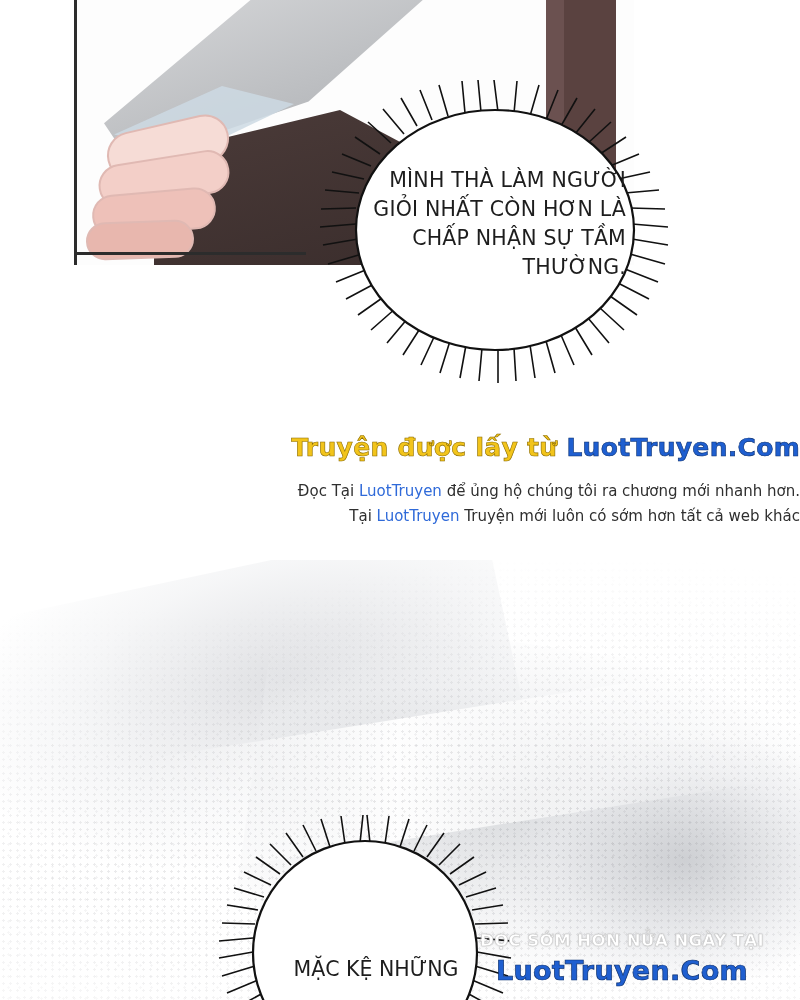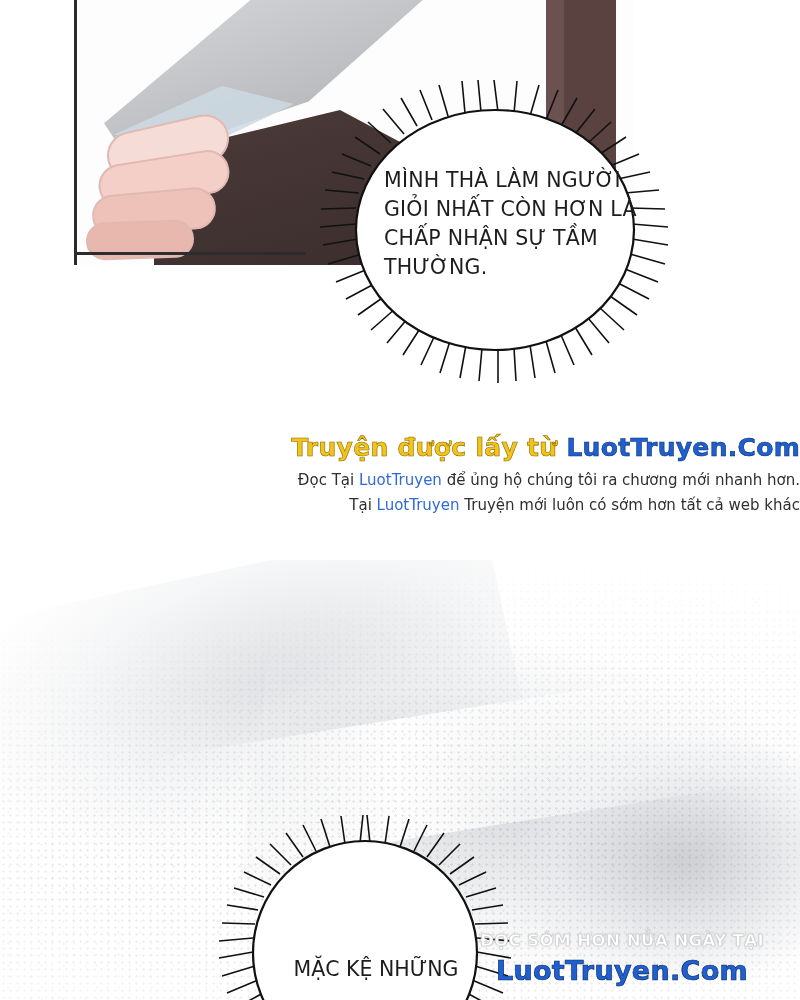--- a/index.html
+++ b/index.html
@@ -118,27 +118,26 @@
     top: 78px;
     width: 360px;
     height: 320px;
   }
   .balloon svg { display: block; }
   .balloon-text {
     position: absolute;
     left: 52px;
     top: 88px;
     width: 256px;
-    text-align: left;
+    text-align: right;
     font-family: "DejaVu Sans", sans-serif;
     font-size: 20.5px;
     line-height: 1.42;
     color: #1d1d1d;
     letter-spacing: .2px;
-    margin-left: 14px;
   }
 
   
   .promo {
     position: absolute;
     left: 0;
     top: 432px;
     width: 100%;
     text-align: right;
   }
@@ -151,21 +150,21 @@
   }
   .promo-title .yellow {
     color: #f2c41b;
     -webkit-text-stroke: 0.6px #8a6b00;
   }
   .promo-title .blue {
     color: #1f5fd0;
     -webkit-text-stroke: 0.6px #0b2f6e;
   }
   .promo-line {
-    margin-top: 5px;
+    margin-top: 16px;
     font-size: 15px;
     color: #2f2f2f;
     line-height: 1.65;
   }
   .promo-line .blue-s { color: #2f6ad9; }
 
   
   .lower {
     position: absolute;
     left: 0;

